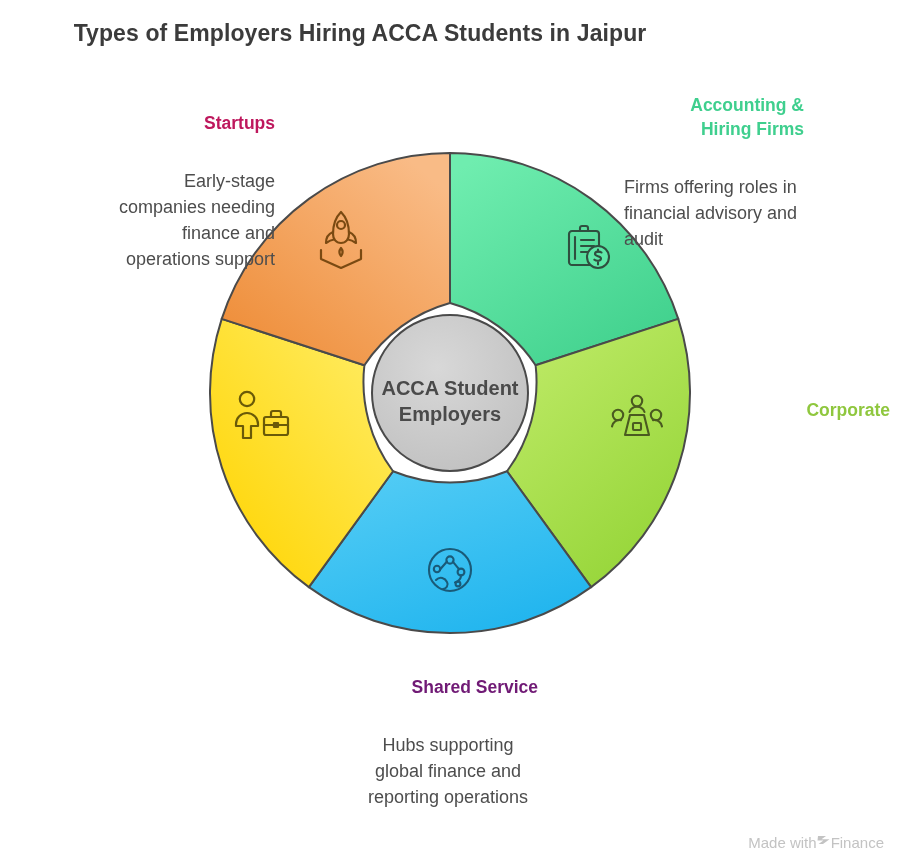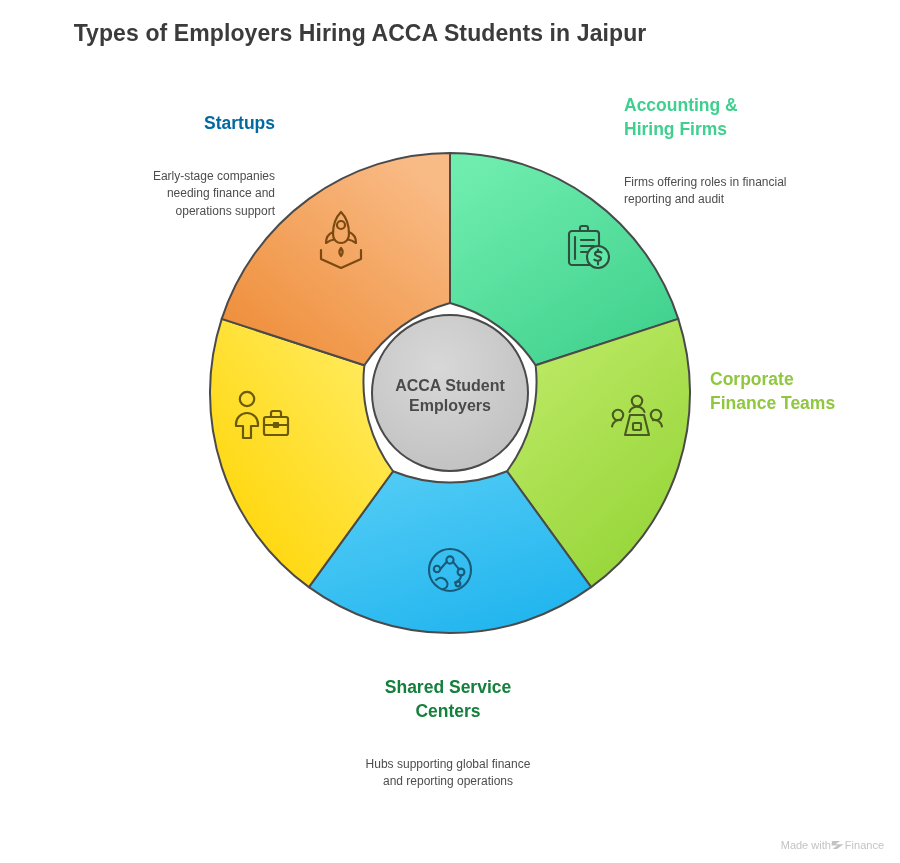--- a/index.html
+++ b/index.html
@@ -28,56 +28,57 @@
   svg.ring{
     position:absolute;
     left:205px;top:148px;
     width:490px;height:490px;
   }
   .center-label{
     position:absolute;
     left:370px;top:376px;
     width:160px;
     text-align:center;
-    font-size:16px;
+    font-size:20px;
     font-weight:bold;
     line-height:1.28;
     color:#4a4a4a;
   }
   .node{
     position:absolute;
   }
   .node .head{
     font-size:17.5px;
     font-weight:bold;
     line-height:1.36;
     margin:0 0 14px 0;
+    text-align:right;
   }
   .node .desc{
-    font-size:12px;
+    font-size:18px;
     line-height:1.45;
     color:#4d4d4d;
     margin-top:32px;
   }
   .n-acct{ left:624px; top:94px; width:180px; text-align:left; }
-  .n-corp{ left:710px; top:368px; width:180px; text-align:left; }
+  .n-corp{ left:710px; top:399px; width:180px; text-align:left; }
   .n-shared{ left:358px; top:676px; width:180px; text-align:center; }
   .n-consult{ left:30px; top:400px; width:160px; text-align:right; }
   .n-start{ left:110px; top:112px; width:165px; text-align:right; }
   .n-acct .head{ color:#3fcf8e; }
   .n-corp .head{ color:#8fc73e; }
-  .n-shared .head{ color:#15803d; }
+  .n-shared .head{ color:#701a75; }
   .n-consult .head{ color:#eddb2b; }
-  .n-start .head{ color:#0369a1; }
+  .n-start .head{ color:#be185d; }
 
   .watermark{
     position:absolute;
     right:16px;bottom:12px;
-    display:flex;align-items:center;
-    font-size:11px;color:#c3c3c3;
+    display:flex;
+    font-size:15px;color:#c3c3c3;
   }
   .watermark svg{display:block;}
 </style>
 </head>
 <body>
 
 <div id="page-title">
   <span>Types of Employers Hiring ACCA Students in Jaipur</span>
 </div>
 
@@ -252,34 +253,32 @@
   <div class="center-label">
     <div>ACCA Student</div>
     <div>Employers</div>
   </div>
 
   <div class="node n-acct">
     <div class="head">
       <div>Accounting &amp;</div>
       <div>Hiring Firms</div>
     </div>
-    <div class="desc">Firms offering roles in financial reporting and audit</div>
+    <div class="desc">Firms offering roles in financial advisory and audit</div>
   </div>
 
   <div class="node n-corp">
     <div class="head">
       <div>Corporate</div>
-      <div>Finance Teams</div>
     </div>
   </div>
 
   <div class="node n-shared">
     <div class="head">
       <div>Shared Service</div>
-      <div>Centers</div>
     </div>
     <div class="desc">Hubs supporting global finance and reporting operations</div>
   </div>
 
 
   <div class="node n-start">
     <div class="head">
       <div>Startups</div>
     </div>
     <div class="desc">Early-stage companies needing finance and operations support</div>

